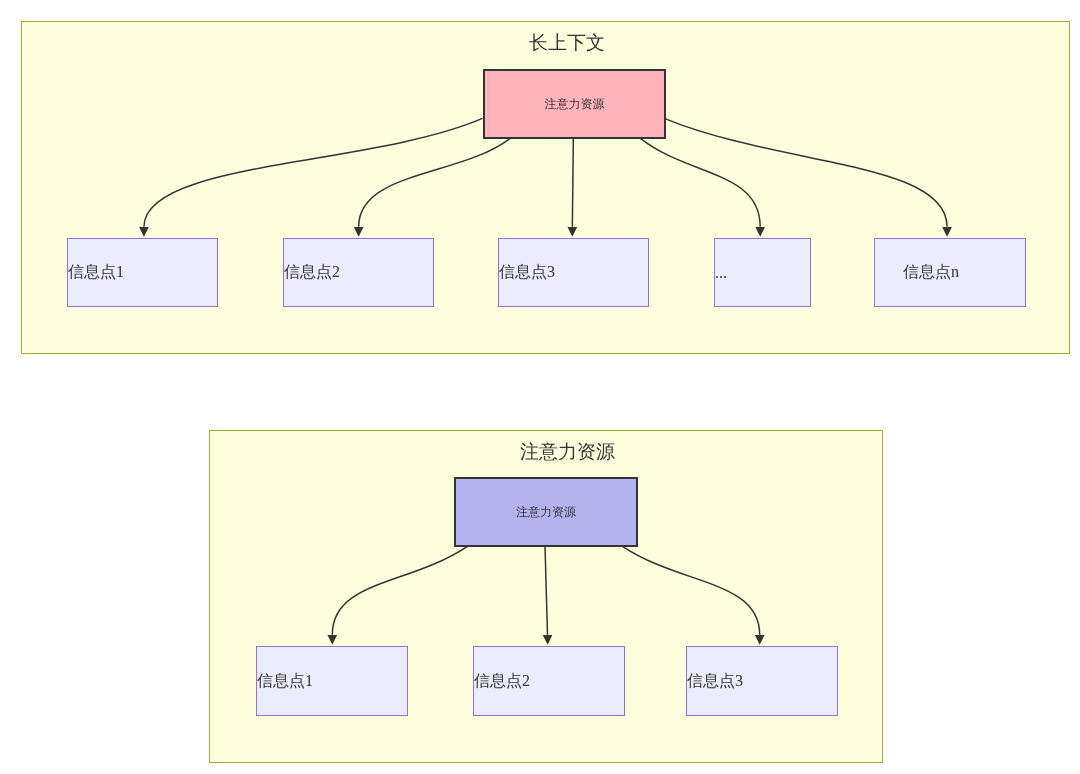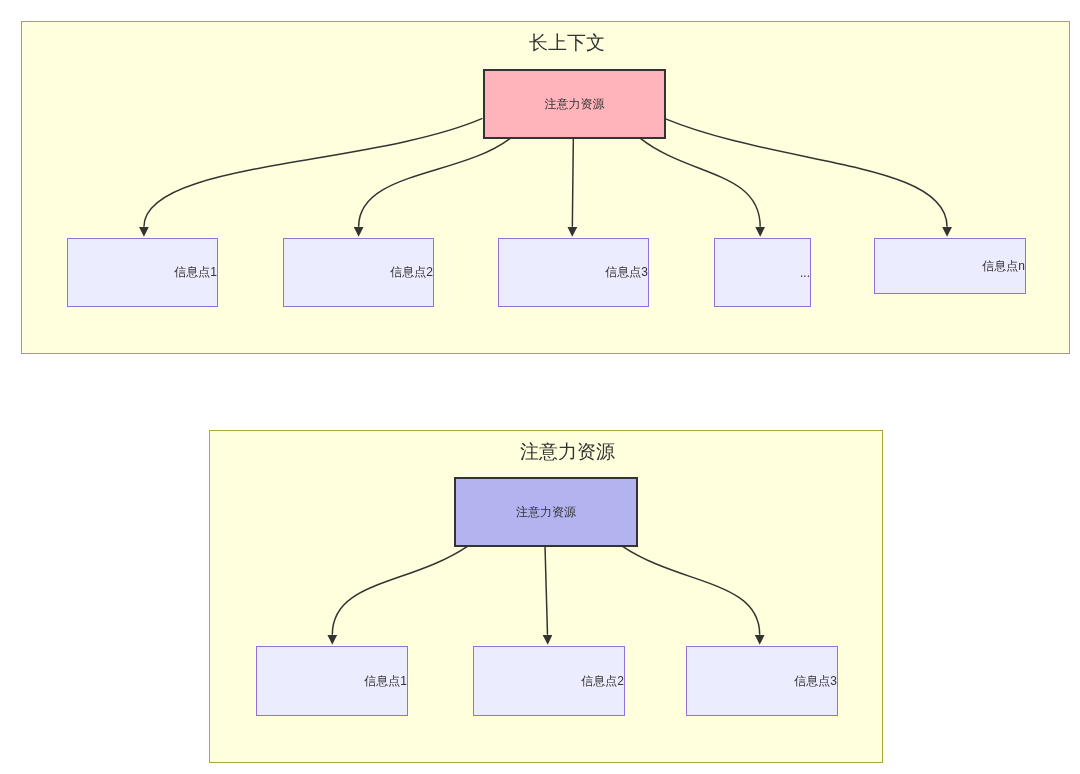--- a/index.html
+++ b/index.html
@@ -43,29 +43,29 @@
     display: flex; align-items: center; justify-content: center;
     font-size: 12px; color: var(--text);
   }
   .attention-long  { left: 461px; top: 47px; width: 183px; height: 70px; background: var(--attention_long_fill); }
   .attention-short { left: 244px; top: 46px; width: 184px; height: 70px; background: var(--attention_short_fill); }
 
   .info-box {
     position: absolute;
     background: var(--node_fill);
     border: 1.4px solid var(--node_border);
-    display: flex; align-items: center; justify-content: flex-end;
-    font-size: 12px; color: var(--text);
+    display: flex; align-items: center; justify-content: flex-start;
+    font-size: 16px; color: var(--text); font-family: Liberation Serif, serif;
   }
   
   .l-n1 { left: 45px;  top: 216px; width: 151px; height: 69px; }
   .l-n2 { left: 261px; top: 216px; width: 151px; height: 69px; }
   .l-n3 { left: 476px; top: 216px; width: 151px; height: 69px; }
   .l-n4 { left: 692px; top: 216px; width: 97px;  height: 69px; }
-  .l-n5 { left: 852px; top: 216px; width: 152px; height: 56px; }
+  .l-n5 { left: 852px; top: 216px; width: 152px; height: 69px; padding-left: 28px; }
   
   .s-n1 { left: 46px;  top: 215px; width: 152px; height: 70px; }
   .s-n2 { left: 263px; top: 215px; width: 152px; height: 70px; }
   .s-n3 { left: 476px; top: 215px; width: 152px; height: 70px; }
 
   svg.arrows { position: absolute; left: 0; top: 0; width: 100%; height: 100%; overflow: visible; pointer-events: none; }
   .arrow { stroke: var(--arrow); stroke-width: 1.5; fill: none; }
   .ah { fill: var(--arrow); }
 </style>
 </head>

